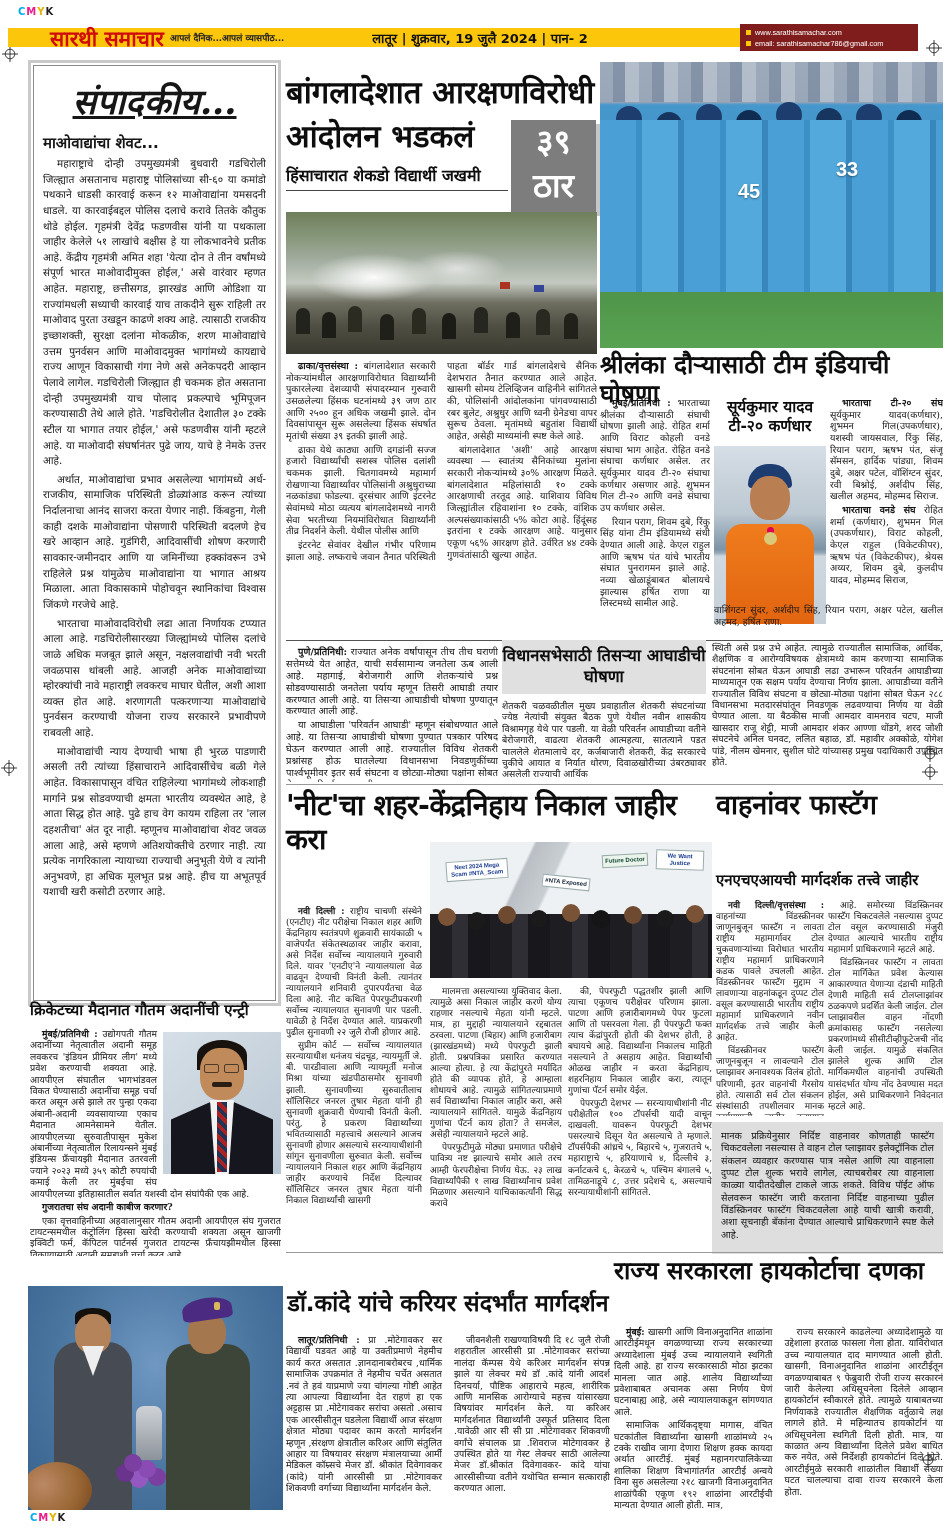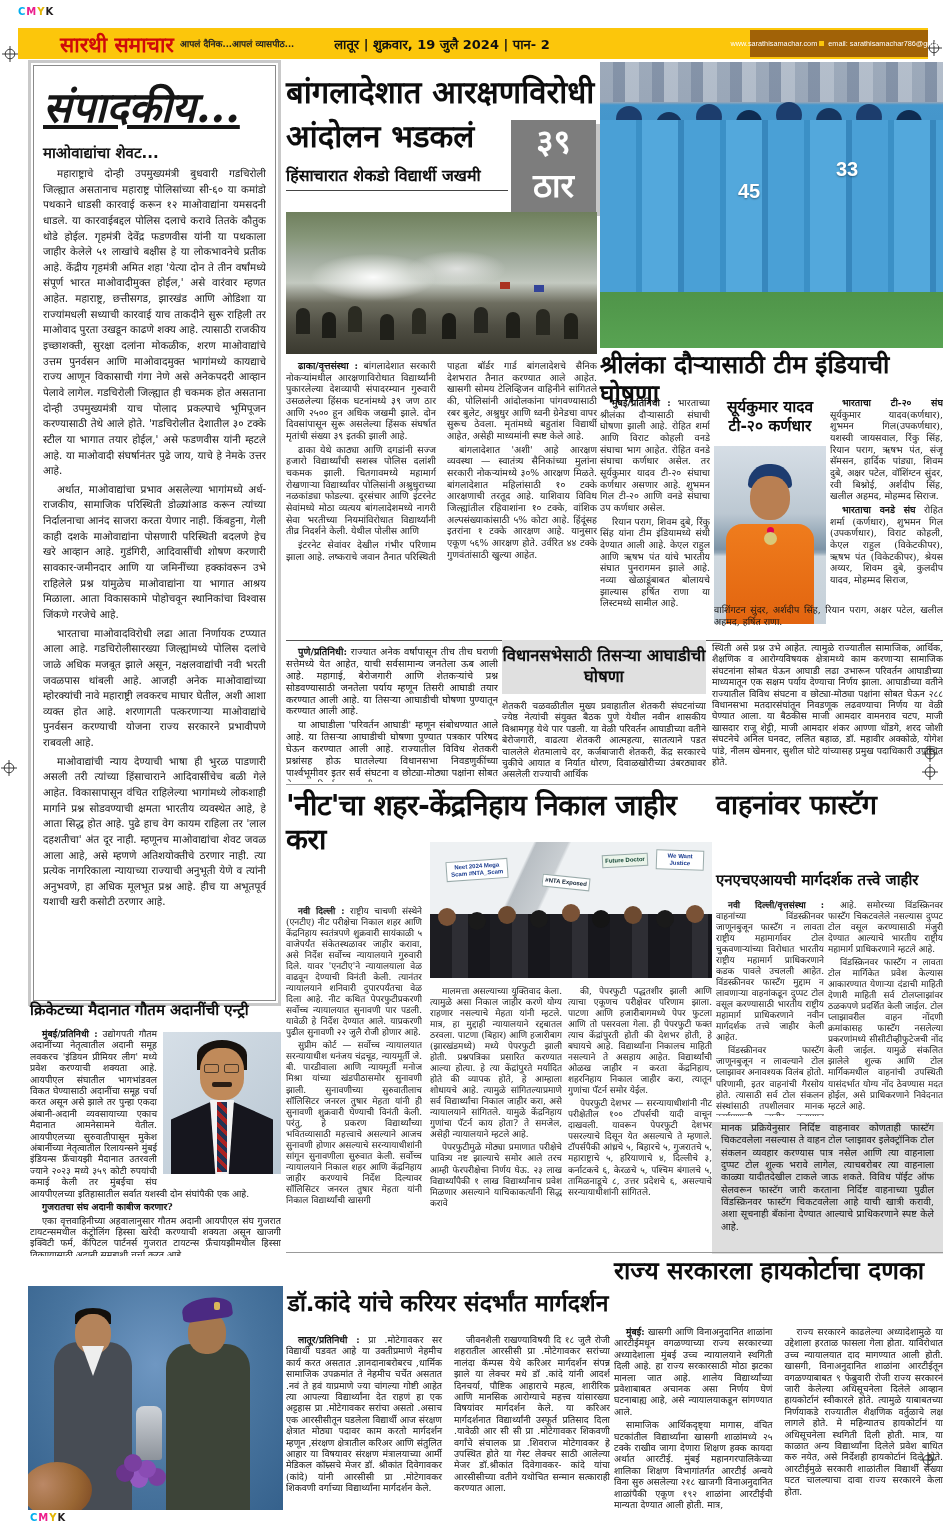--- a/index.html
+++ b/index.html
@@ -9,33 +9,33 @@
   .abs{position:absolute}
   .hl{font-family:"DejaVu Sans","Liberation Sans",sans-serif;font-weight:700;color:#0d0d0d;line-height:1.18}
   .body-txt{font-size:9.4px;line-height:1.24;text-align:justify;overflow:hidden}
   .body-txt p{text-indent:12px;margin-bottom:2px}
   .body-txt .lead{font-weight:700}
   .bold{font-weight:700}
   .rule{position:absolute;background:#555;height:1px}
 
   
   .cmyk{font-family:"DejaVu Sans",sans-serif;font-weight:700;font-size:10px;letter-spacing:1px}
-  .masthead{left:18px;top:28px;width:910px;height:31px;background:#fcc60b;display:flex;align-items:center}
+  .masthead{left:8px;top:28px;width:910px;height:19px;background:#fcc60b;display:flex;align-items:center}
   .brand{font-family:"DejaVu Serif",serif;font-weight:700;font-size:21px;color:#cf0a0a;margin-left:42px;white-space:nowrap}
   .tagline{font-size:9px;font-weight:700;color:#222;margin-left:6px;white-space:nowrap}
-  .dateline{font-family:"DejaVu Sans",sans-serif;font-weight:700;font-size:13px;color:#111;margin-left:40px;white-space:nowrap}
-  .urlbox{margin-left:auto;background:#a16207;color:#fff;height:27px;width:178px;padding:3px 6px;
-          font-family:"Liberation Sans",sans-serif;font-size:7.3px;display:flex;flex-direction:row;justify-content:center;gap:2px}
+  .dateline{font-family:"DejaVu Sans",sans-serif;font-weight:700;font-size:13px;color:#111;margin-left:88px;white-space:nowrap}
+  .urlbox{margin-left:auto;background:#7f1d1d;color:#fff;height:27px;width:178px;padding:3px 6px;
+          font-family:"Liberation Sans",sans-serif;font-size:7.3px;display:flex;flex-direction:column;justify-content:center;gap:2px}
   .urlbox .row{display:flex;align-items:center;gap:4px;white-space:nowrap}
   .sq{width:5px;height:5px;background:#fcc60b;flex:0 0 auto}
 
   
   .ed-box{left:28px;top:60px;width:253px;height:946px;border:3px solid #c9c9c9;outline:1px solid #8a8a8a;outline-offset:-6px;
           padding:14px 12px;background:#fff}
-  .ed-head{font-family:"DejaVu Serif",serif;font-style:italic;font-weight:700;font-size:42px;
+  .ed-head{font-family:"DejaVu Serif",serif;font-style:italic;font-weight:700;font-size:35px;text-align:center;
            text-decoration:underline;margin-bottom:8px}
   .ed-title{font-family:"DejaVu Sans",sans-serif;font-weight:700;font-size:15px;margin-bottom:4px}
   .ed-body{font-size:10.3px;line-height:1.52;text-align:justify;overflow:hidden;height:830px}
   .ed-body p{text-indent:14px;margin-bottom:3px}
 
   
   .bang-h1{left:286px;top:74px;width:330px;font-size:31px}
   .bang-h2{left:286px;top:118px;width:330px;font-size:31px}
   .casualty{left:511px;top:120px;width:85px;height:92px;background:#7d7d7d;color:#fff;text-align:center;
             font-family:"DejaVu Sans",sans-serif;font-weight:700;font-size:33px;line-height:1.32;box-shadow:4px 4px 0 #c6c6c6}
@@ -96,21 +96,21 @@
   .neet-col1{left:286px;top:906px;width:136px;height:345px;font-size:8.9px}
   .neet-col2{left:430px;top:986px;width:132px;height:265px;font-size:8.9px}
   .neet-col3{left:568px;top:986px;width:144px;height:265px;font-size:8.9px}
 
   
   .fast-h1{left:716px;top:789px;width:227px;font-size:27px}
   .fast-h2{left:716px;top:826px;width:227px;font-size:27px}
   .fast-sub{left:716px;top:872px;width:227px;font-size:15px;border-bottom:0}
   .fast-col1{left:716px;top:900px;width:108px;height:216px;font-size:8.9px}
   .fast-col2{left:828px;top:900px;width:115px;height:216px;font-size:8.9px}
-  .fast-box{left:712px;top:1122px;width:231px;height:132px;background:#dedede;padding:0 9px;font-size:9.5px;line-height:1.3;text-align:justify;overflow:hidden}
+  .fast-box{left:712px;top:1122px;width:231px;height:132px;background:#dedede;padding:8px 9px;font-size:9.5px;line-height:1.3;text-align:justify;overflow:hidden}
 
   
   .adani-hl{left:30px;top:1002px;width:251px;font-size:15px}
   .adani-body{left:30px;top:1028px;width:251px;height:228px;font-size:9.2px}
   .photo-adani{float:right;width:118px;height:142px;margin:4px 0 4px 6px;position:relative;overflow:hidden;
      background:linear-gradient(135deg,#d6dfe7,#b9c7d3)}
   .ad-hair{position:absolute;left:34px;top:8px;width:50px;height:30px;background:#17120e;border-radius:50% 50% 0 0}
   .ad-face{position:absolute;left:37px;top:16px;width:44px;height:52px;background:#c08a5a;border-radius:42%}
   .ad-glass{position:absolute;left:41px;top:32px;width:15px;height:9px;border:1.5px solid #4a3a2a;border-radius:2px;
      box-shadow:19px 0 0 -1.5px #fff0,0 0 0 0 #0000}

